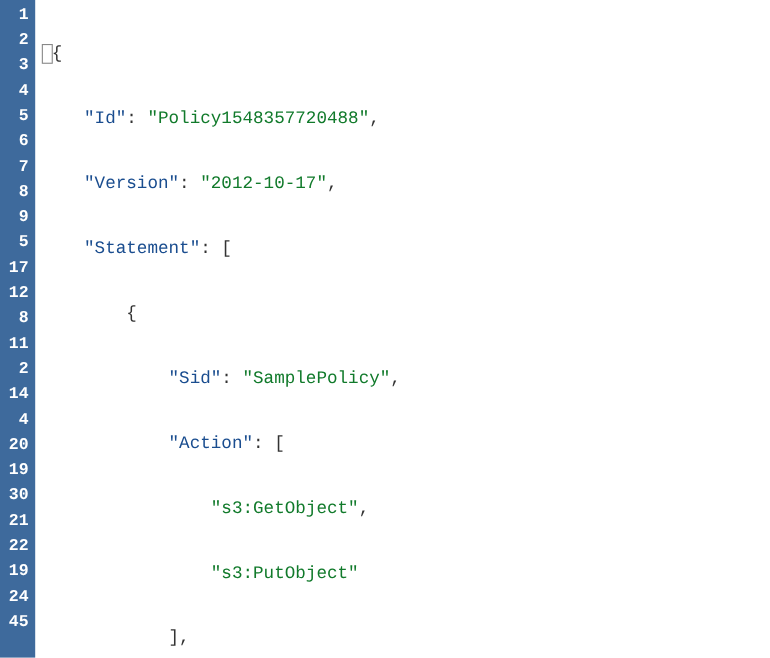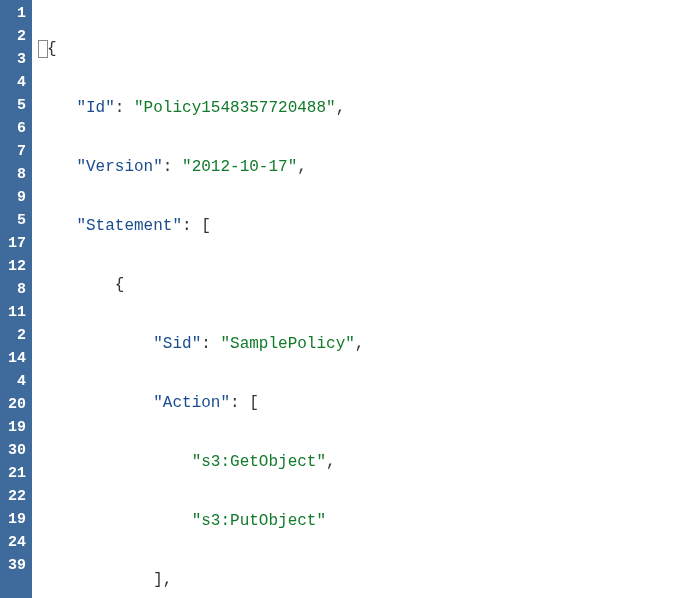--- a/index.html
+++ b/index.html
@@ -74,21 +74,21 @@
     <div class="ln">2</div>
     <div class="ln">14</div>
     <div class="ln">4</div>
     <div class="ln">20</div>
     <div class="ln">19</div>
     <div class="ln">30</div>
     <div class="ln">21</div>
     <div class="ln">22</div>
     <div class="ln">19</div>
     <div class="ln">24</div>
-    <div class="ln">39</div>
+    <div class="ln">45</div>
   </div>
 
   <div class="code">
     <div class="line"><span class="cursor-box"></span><span class="pun">{</span></div>
     <div class="line"><span class="key">    "Id"</span><span class="pun">: </span><span class="str">"Policy1548357720488"</span><span class="pun">,</span></div>
     <div class="line"><span class="key">    "Version"</span><span class="pun">: </span><span class="str">"2012-10-17"</span><span class="pun">,</span></div>
     <div class="line"><span class="key">    "Statement"</span><span class="pun">: [</span></div>
     <div class="line"><span class="pun">        {</span></div>
     <div class="line"><span class="key">            "Sid"</span><span class="pun">: </span><span class="str">"SamplePolicy"</span><span class="pun">,</span></div>
     <div class="line"><span class="key">            "Action"</span><span class="pun">: [</span></div>

